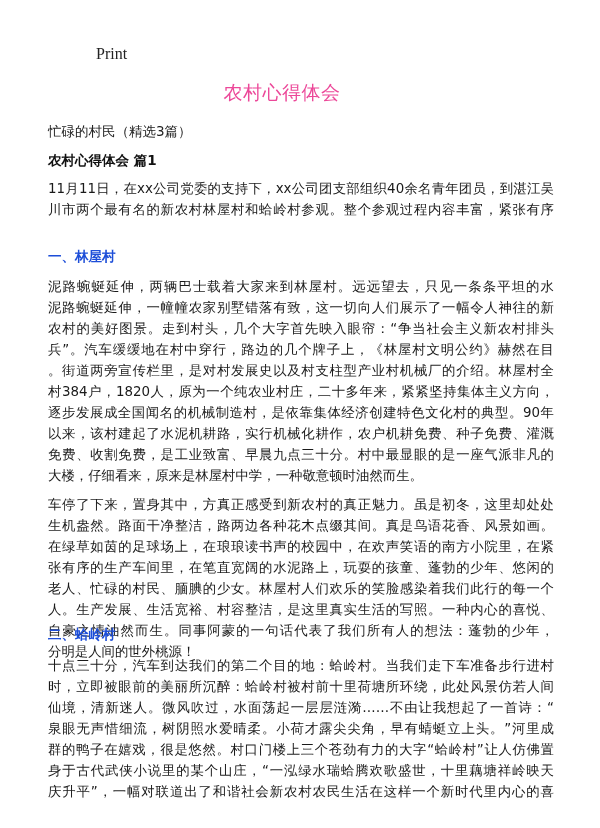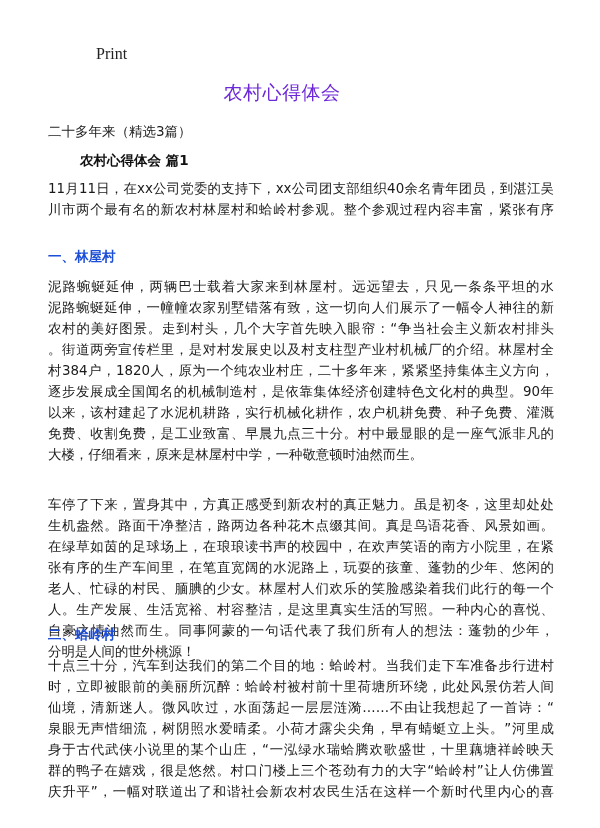--- a/index.html
+++ b/index.html
@@ -8,59 +8,60 @@
     font-family: "DejaVu Sans", "Liberation Sans", sans-serif;
     color: #1a1a1a;
   }
   .page { position: absolute; left: 0; top: 0; width: 600px; height: 828px; }
   .print-label {
     position: absolute; left: 48px; top: 45px;
     font-family: "Liberation Serif", serif; font-size: 16px; color: #222; margin-left: 48px;
   }
   .doc-title {
     position: absolute; left: 0; width: 564px; top: 80px; text-align: center;
-    font-size: 19px; color: #6d28d9; letter-spacing: 0.5px;
+    font-size: 19px; color: #ec4899; letter-spacing: 0.5px;
   }
   .subtitle {
     position: absolute; left: 48px; top: 123px; font-size: 13.5px; color: #222;
   }
   .h-article {
-    position: absolute; left: 48px; top: 152px; font-size: 13.5px; font-weight: bold; color: #111; margin-left: 32px;
+    position: absolute; left: 48px; top: 152px; font-size: 13.5px; font-weight: bold; color: #111;
   }
   .h-section {
     position: absolute; left: 48px; font-size: 13.5px; font-weight: bold; color: #1d4ed8;
   }
   .para {
     position: absolute; left: 48px; width: 506px;
     font-size: 13.4px; line-height: 21px; color: #1a1a1a;
     text-align: justify; text-justify: inter-character;
   }
   .para .ln { display: block; white-space: nowrap; text-align-last: justify; }
   .para .ln.last { text-align-last: left; }
 </style>
 </head>
 <body>
 
 <div class="page">
   <div class="print-label">Print</div>
   <div class="doc-title">农村心得体会</div>
-  <div class="subtitle">二十多年来（精选3篇）</div>
+  <div class="subtitle">忙碌的村民（精选3篇）</div>
   <div class="h-article">农村心得体会 篇1</div>
 
   <div class="para" style="top:178px">
     <span class="ln">11月11日，在xx公司党委的支持下，xx公司团支部组织40余名青年团员，到湛江吴</span>
     <span class="ln">川市两个最有名的新农村林屋村和蛤岭村参观。整个参观过程内容丰富，紧张有序</span>
   </div>
 
   <div class="h-section" style="top:248px">一、林屋村</div>
 
   <div class="para" style="top:276px">
     <span class="ln">泥路蜿蜒延伸，两辆巴士载着大家来到林屋村。远远望去，只见一条条平坦的水</span>
     <span class="ln">泥路蜿蜒延伸，一幢幢农家别墅错落有致，这一切向人们展示了一幅令人神往的新</span>
     <span class="ln">农村的美好图景。走到村头，几个大字首先映入眼帘：“争当社会主义新农村排头</span>
+    <span class="ln">兵”。汽车缓缓地在村中穿行，路边的几个牌子上，《林屋村文明公约》赫然在目</span>
     <span class="ln">。街道两旁宣传栏里，是对村发展史以及村支柱型产业村机械厂的介绍。林屋村全</span>
     <span class="ln">村384户，1820人，原为一个纯农业村庄，二十多年来，紧紧坚持集体主义方向，</span>
     <span class="ln">逐步发展成全国闻名的机械制造村，是依靠集体经济创建特色文化村的典型。90年</span>
     <span class="ln">以来，该村建起了水泥机耕路，实行机械化耕作，农户机耕免费、种子免费、灌溉</span>
     <span class="ln">免费、收割免费，是工业致富、早晨九点三十分。村中最显眼的是一座气派非凡的</span>
     <span class="ln last">大楼，仔细看来，原来是林屋村中学，一种敬意顿时油然而生。</span>
   </div>
 
   <div class="para" style="top:494px">
     <span class="ln">车停了下来，置身其中，方真正感受到新农村的真正魅力。虽是初冬，这里却处处</span>
@@ -73,17 +74,17 @@
     <span class="ln last">分明是人间的世外桃源！</span>
   </div>
 
   <div class="h-section" style="top:626px">二、蛤岭村</div>
 
   <div class="para" style="top:655px">
     <span class="ln">十点三十分，汽车到达我们的第二个目的地：蛤岭村。当我们走下车准备步行进村</span>
     <span class="ln">时，立即被眼前的美丽所沉醉：蛤岭村被村前十里荷塘所环绕，此处风景仿若人间</span>
     <span class="ln">仙境，清新迷人。微风吹过，水面荡起一层层涟漪……不由让我想起了一首诗：“</span>
     <span class="ln">泉眼无声惜细流，树阴照水爱晴柔。小荷才露尖尖角，早有蜻蜓立上头。”河里成</span>
+    <span class="ln">群的鸭子在嬉戏，很是悠然。村口门楼上三个苍劲有力的大字“蛤岭村”让人仿佛置</span>
     <span class="ln">身于古代武侠小说里的某个山庄，“一泓绿水瑞蛤腾欢歌盛世，十里藕塘祥岭映天</span>
-    <span class="ln">群的鸭子在嬉戏，很是悠然。村口门楼上三个苍劲有力的大字“蛤岭村”让人仿佛置</span>
     <span class="ln">庆升平”，一幅对联道出了和谐社会新农村农民生活在这样一个新时代里内心的喜</span>
   </div>
 </div>
 
 </body></html>

